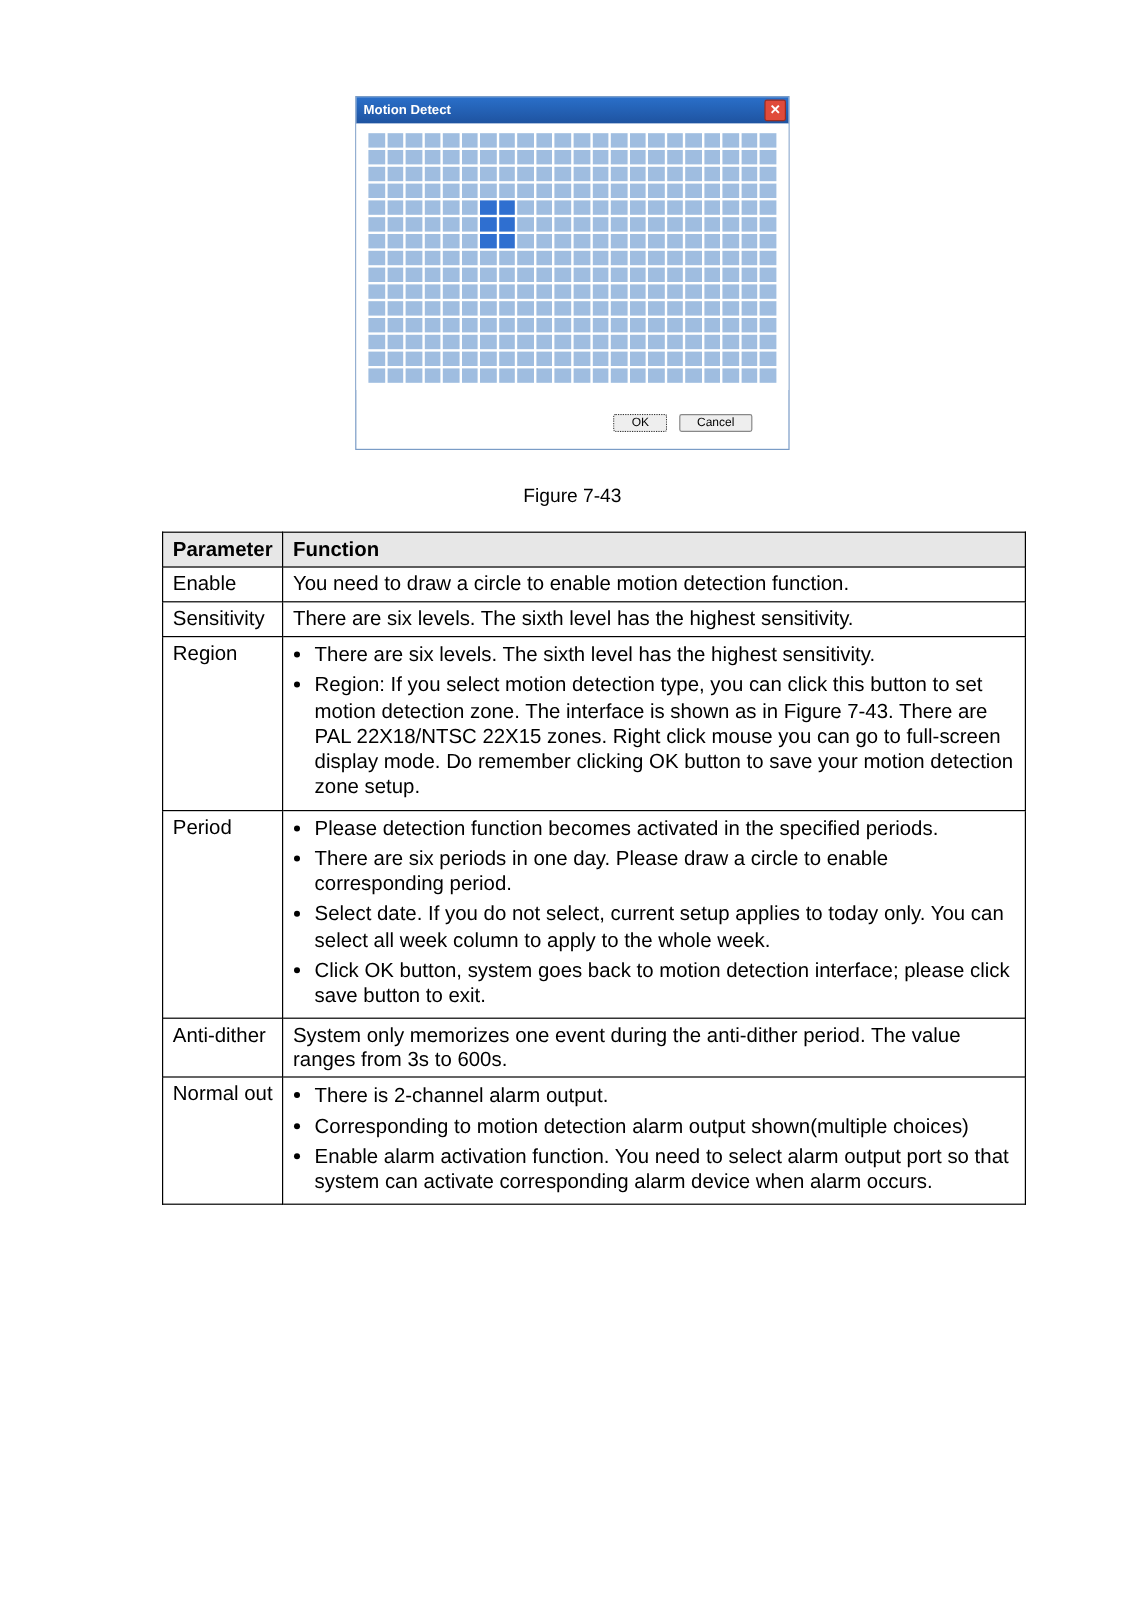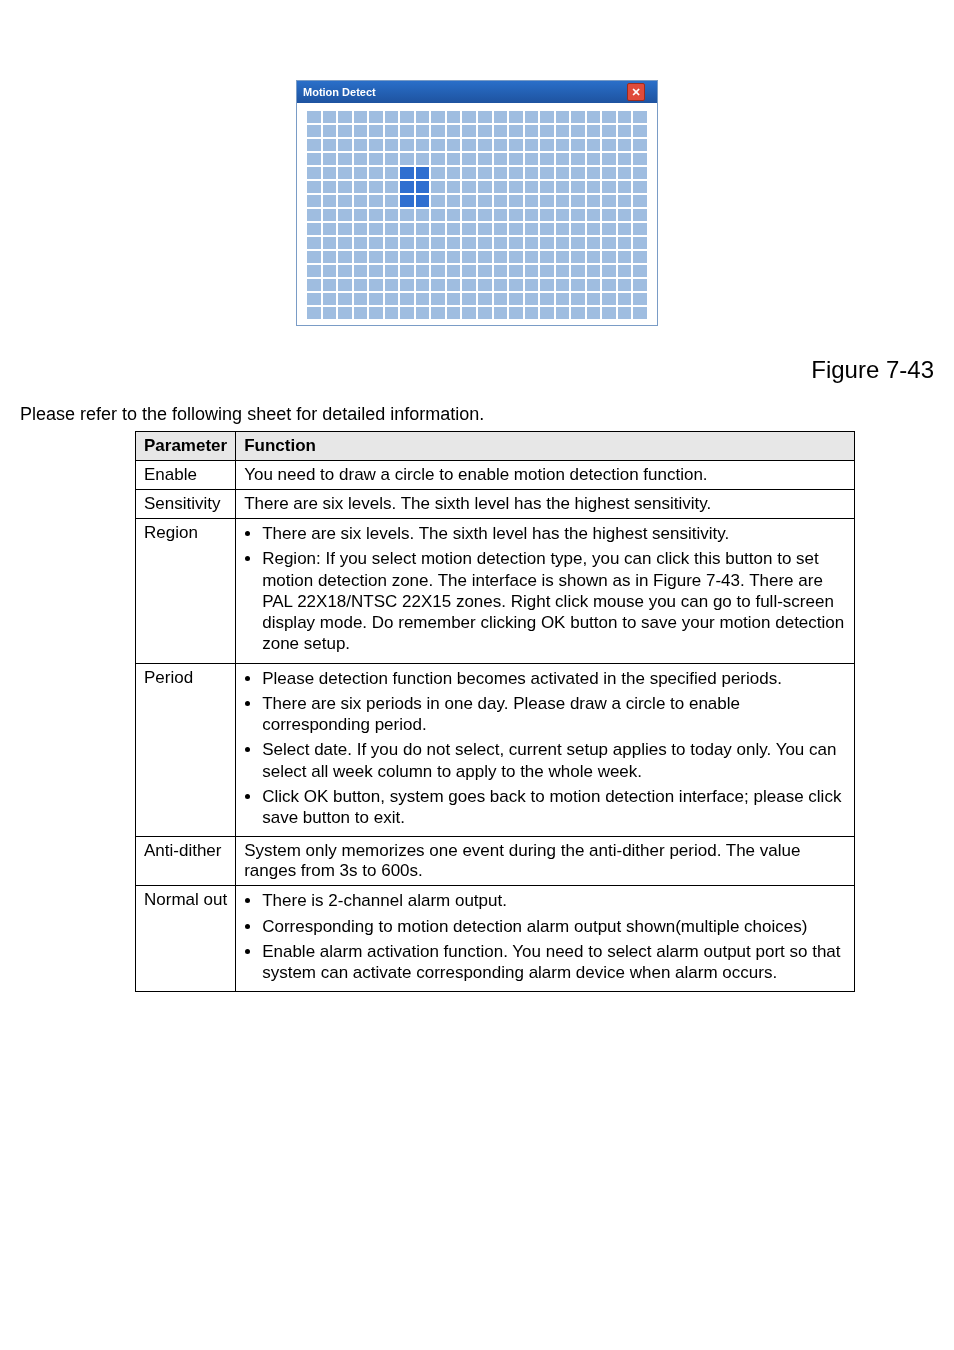--- a/index.html
+++ b/index.html
@@ -27,21 +27,21 @@
   }
   .titlebar {
     display: flex;
     align-items: center;
     justify-content: space-between;
     height: 22px;
     background: linear-gradient(#2a6fc9, #1e53a0);
     color: #fff;
     font-size: 11px;
     font-weight: bold;
-    padding: 0 12px 0 6px;
+    padding: 0 2px 0 6px;
   }
   .close-x {
     width: 16px;
     height: 16px;
     background: #e04b3b;
     color: #fff;
     font-size: 11px;
     line-height: 16px;
     text-align: center;
     border: 1px solid #9b2b1f;
@@ -73,22 +73,22 @@
     font-size: 10px;
     padding: 1px 14px;
     border: 1px solid #888;
     background: #eee;
     border-radius: 2px;
   }
   .winbtn.focus {
     border: 1px dotted #333;
   }
   .caption {
-    text-align: right;
-    font-size: 24px;
+    text-align: center;
+    font-size: 16px;
     margin: 10px 0 20px 0;
   }
   .intro {
     font-size: 18px;
     margin: 0 0 6px 0;
   }
   table.params {
     border-collapse: collapse;
     width: 720px;
     margin-left: 115px;
@@ -451,26 +451,29 @@
             <div class="cell"></div>
             <div class="cell"></div>
             <div class="cell"></div>
             <div class="cell"></div>
             <div class="cell"></div>
             <div class="cell"></div>
             <div class="cell"></div>
             <div class="cell"></div>
           </div>
       </div>
+      <div class="btnrow">
+        <button class="winbtn focus">OK</button>
+        <button class="winbtn">Cancel</button>
+      </div>
     </div>
   </div>
 
   <div class="caption">Figure 7-43</div>
 
-  <div class="intro">Please refer to the following sheet for detailed information.</div>
 
   <table class="params">
     <thead>
       <tr>
         <th>Parameter</th>
         <th>Function</th>
       </tr>
     </thead>
     <tbody id="param-body">
         <tr>

